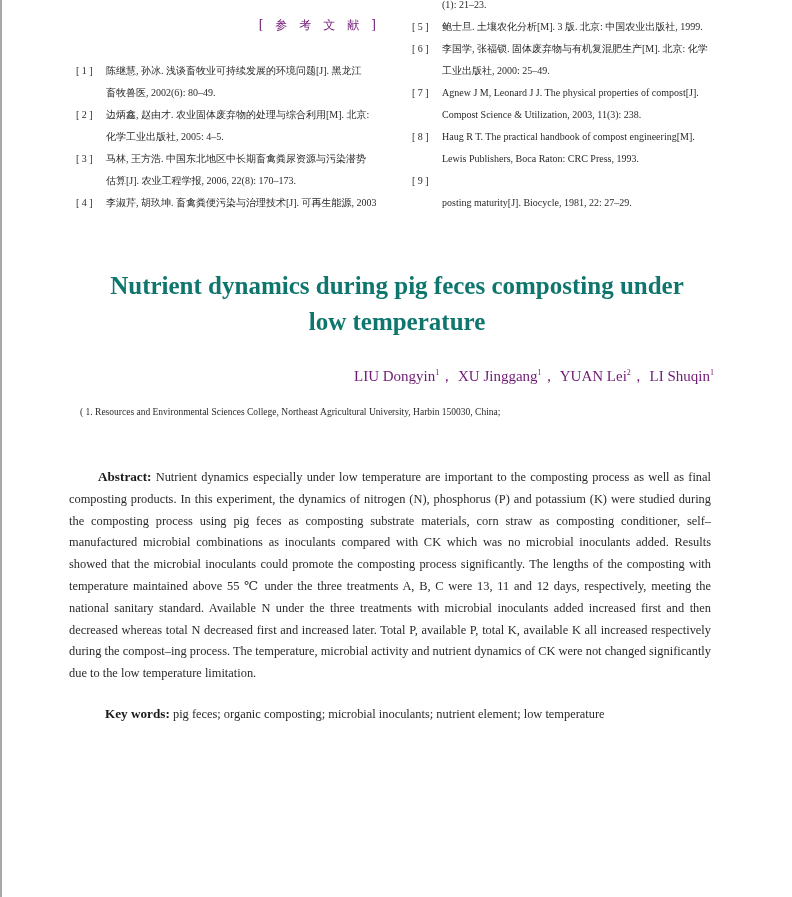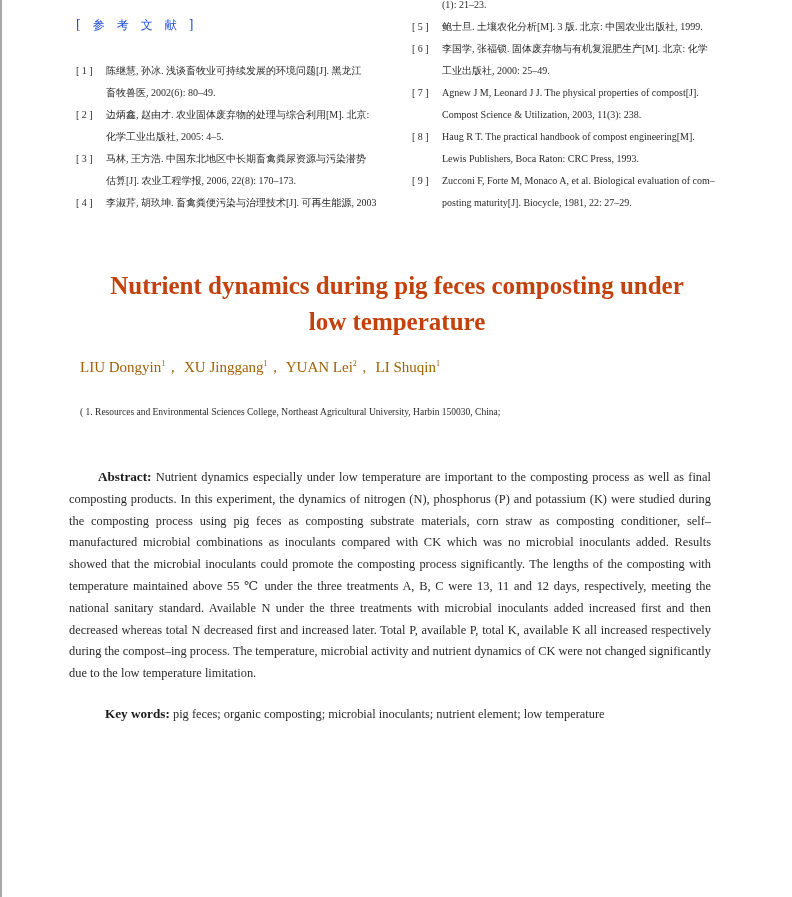--- a/index.html
+++ b/index.html
@@ -7,35 +7,35 @@
     width: 792px; height: 897px; background: #ffffff; position: relative;
     overflow: hidden; color: #1e1e1e;
     font-family: "Liberation Serif", "DejaVu Serif", serif;
   }
   .left-rule { position: absolute; left: 0; top: 0; width: 2px; height: 897px; background: #a8a8a8; }
 
   .refs-col { position: absolute; top: 0; font-size: 10px; line-height: 22px; color: #2a2a2a; }
   .refs-left { left: 76px; width: 312px; }
   .refs-right { left: 412px; width: 310px; }
   .refs-heading {
-    position: absolute; left: 76px; width: 312px; top: 17px; text-align: left;
-    font-size: 12px; letter-spacing: 12px; color: #1d4ed8; font-family: "DejaVu Serif", serif;
+    position: absolute; left: 76px; width: 312px; top: 17px; text-align: right;
+    font-size: 12px; letter-spacing: 12px; color: #701a75; font-family: "DejaVu Serif", serif;
   }
   .ref { display: flex; }
   .ref-num { width: 30px; flex: none; white-space: pre; }
   .ref-text { flex: 1; text-align: justify; }
   .ref-cont { padding-left: 30px; }
 
   .title {
     position: absolute; left: 80px; width: 634px; top: 268px; text-align: center;
-    font-size: 25px; line-height: 36px; font-weight: bold; color: #c2410c;
+    font-size: 25px; line-height: 36px; font-weight: bold; color: #0f766e;
   }
   .authors {
-    position: absolute; left: 80px; width: 634px; top: 358px; text-align: left;
-    font-size: 15px; color: #a16207;
+    position: absolute; left: 80px; width: 634px; top: 367px; text-align: right;
+    font-size: 15px; color: #701a75;
   }
   .authors sup { font-size: 8px; vertical-align: 6px; }
   .affil {
     position: absolute; left: 80px; width: 634px; top: 400px; text-align: left;
     font-size: 9.5px; line-height: 24px; color: #2a2a2a;
   }
   .abstract {
     position: absolute; left: 69px; width: 642px; top: 466px;
     font-size: 12.4px; line-height: 21.8px; text-align: justify; color: #2a2a2a;
     text-indent: 29px;
@@ -84,21 +84,21 @@
   <div class="ref">
     <span class="ref-num">[ 7 ]</span>
     <span class="ref-text"><span>Agnew J M, Leonard J J. The physical properties of compost[J].</span><br><span>Compost Science &amp; Utilization, 2003, 11(3): 238.</span></span>
   </div>
   <div class="ref">
     <span class="ref-num">[ 8 ]</span>
     <span class="ref-text"><span>Haug R T. The practical handbook of compost engineering[M].</span><br><span>Lewis Publishers, Boca Raton: CRC Press, 1993.</span></span>
   </div>
   <div class="ref">
     <span class="ref-num">[ 9 ]</span>
-    <span class="ref-text"><span>Zucconi F, Forte M, Monaco A, et al. Biological evaluation of com–</span><br><span>posting maturity[J]. Biocycle, 1981, 22: 27–29.</span></span>
+    <span class="ref-text"><br><span>posting maturity[J]. Biocycle, 1981, 22: 27–29.</span></span>
   </div>
 </div>
 
 <div class="title">
   <span>Nutrient dynamics during pig feces composting under</span><br>
   <span>low temperature</span>
 </div>
 
 <div class="authors">
   <span>LIU Dongyin</span><sup>1</sup><span>，</span>

